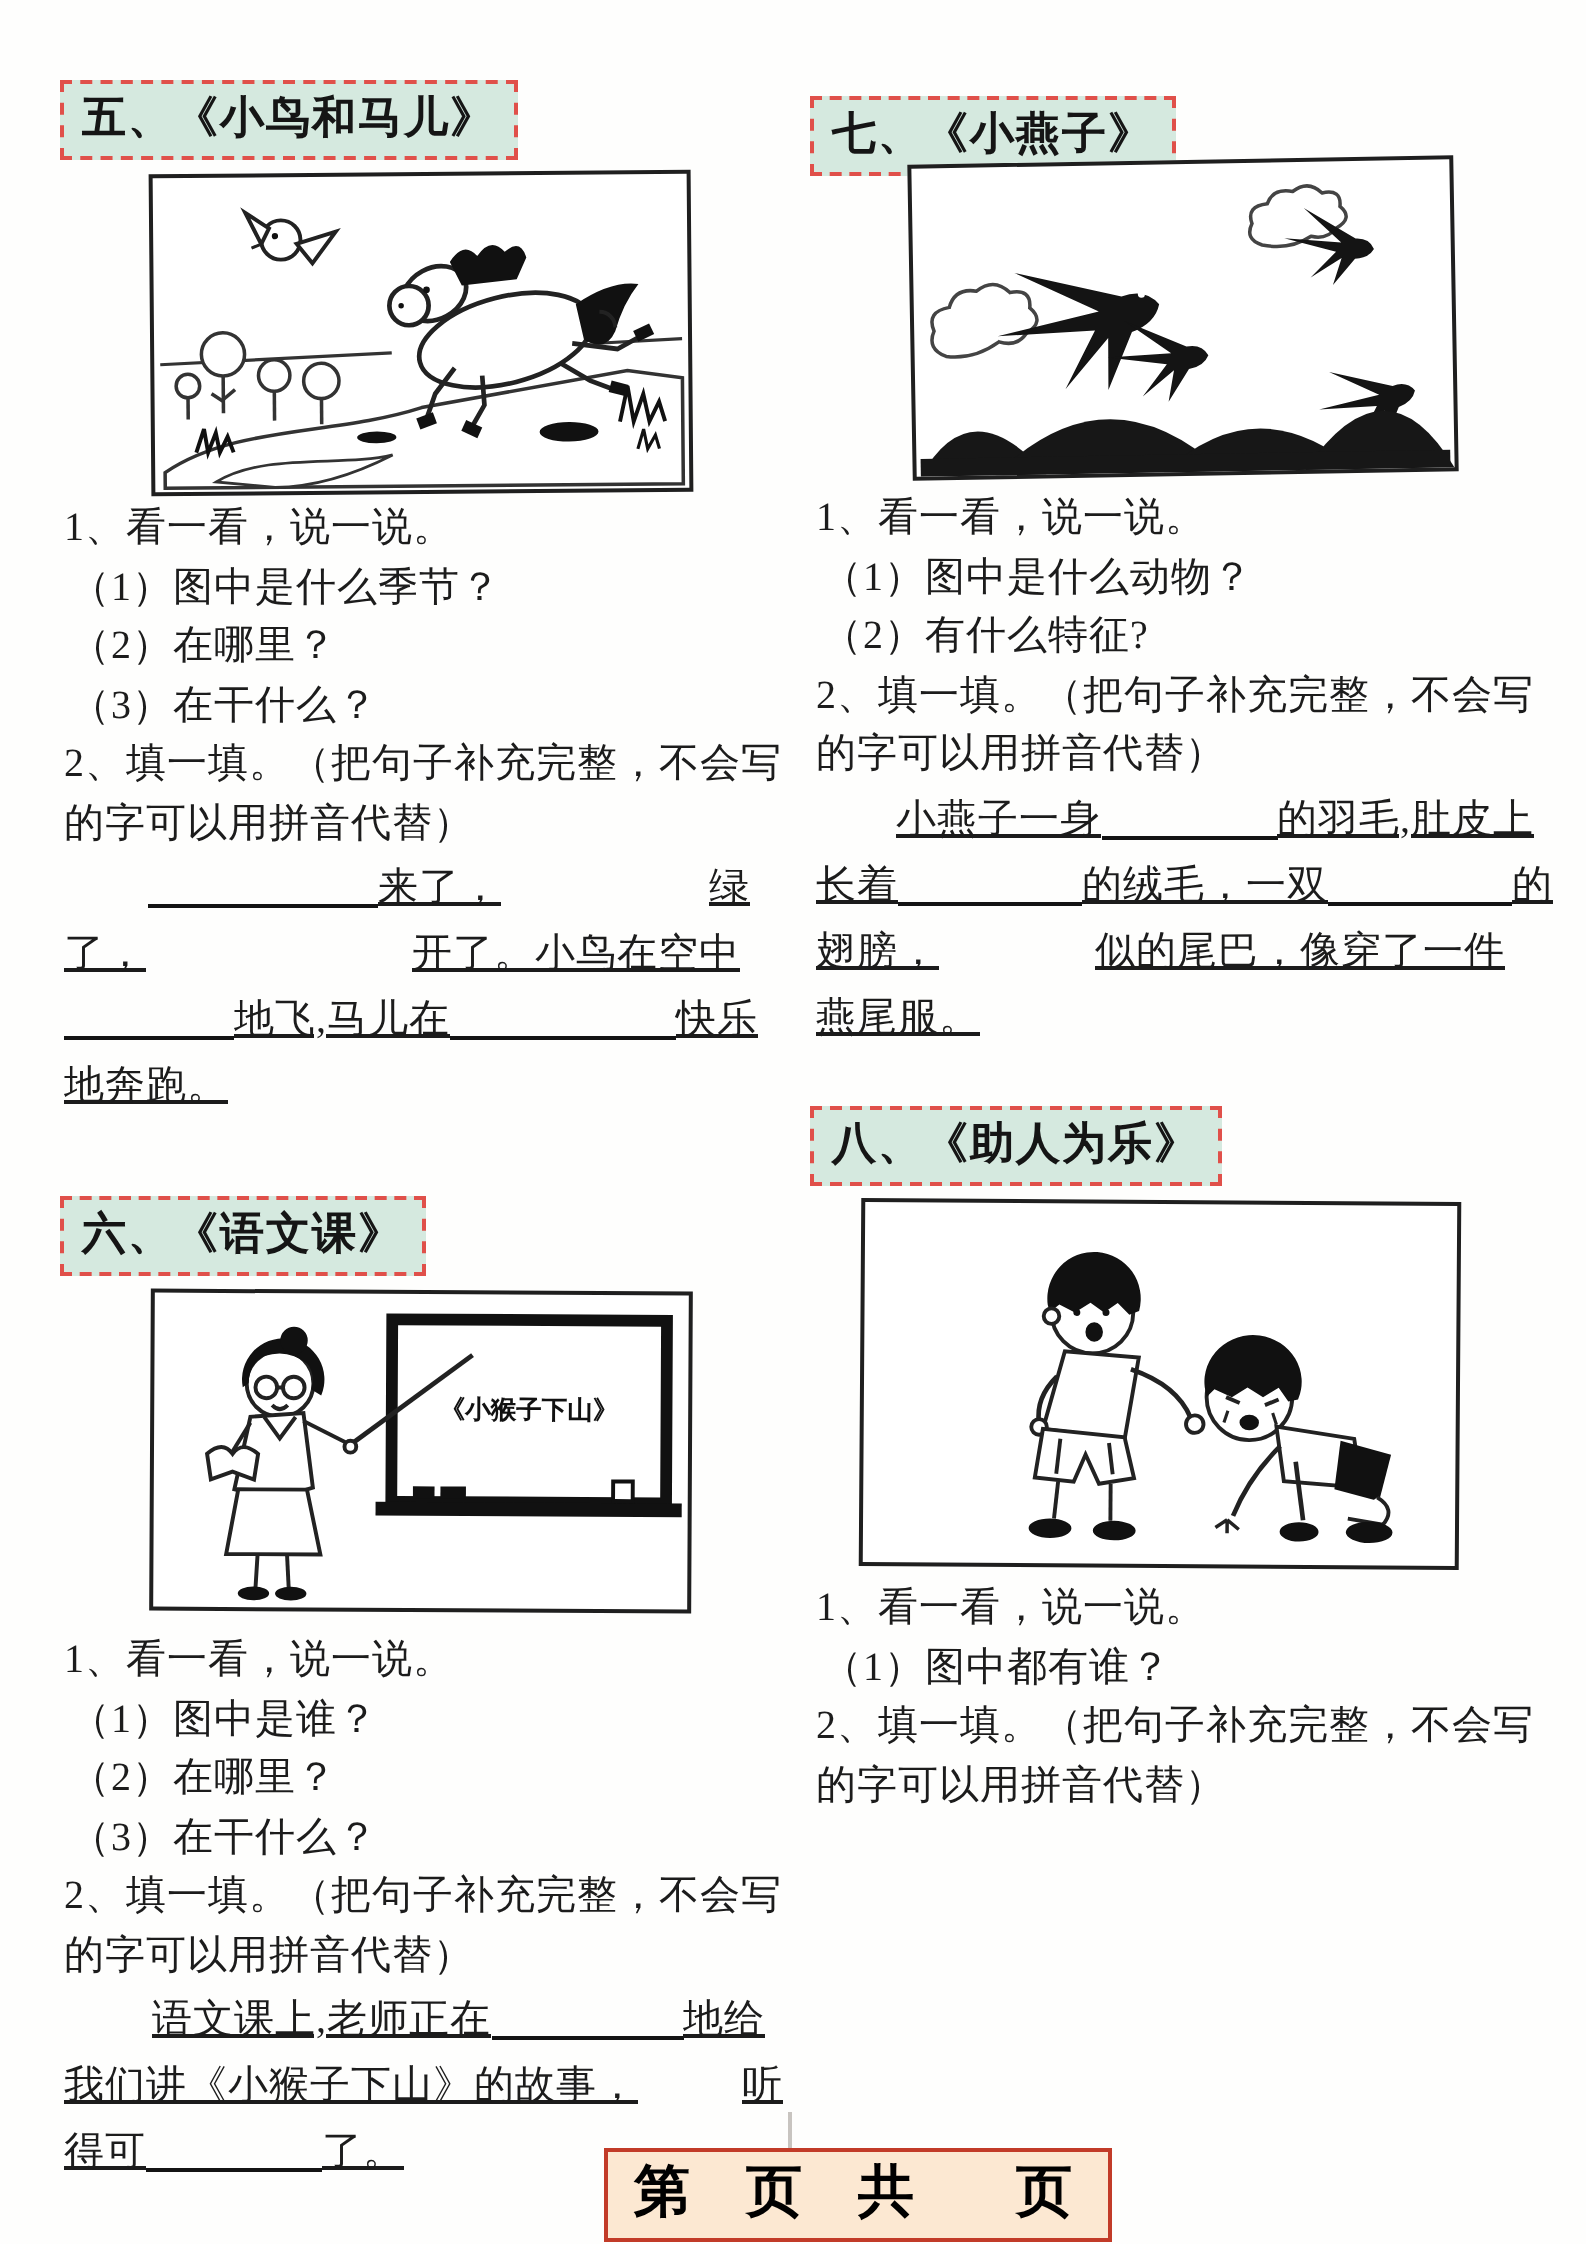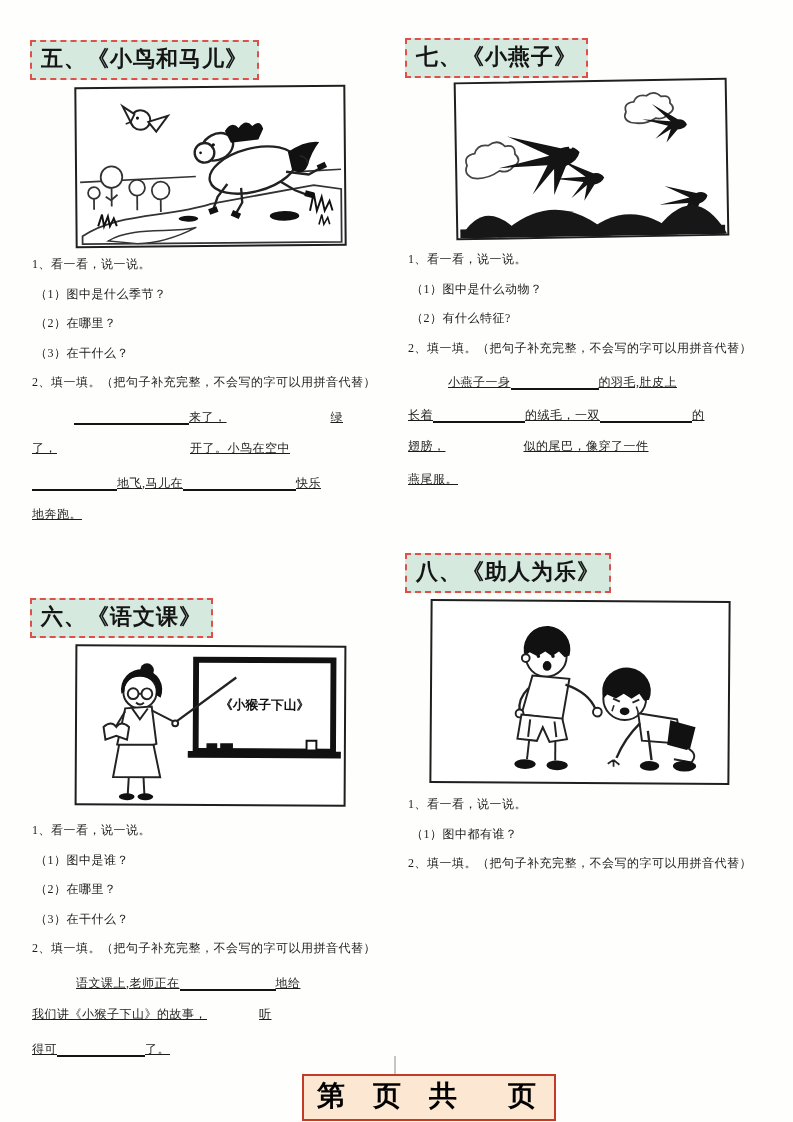--- a/index.html
+++ b/index.html
@@ -18,21 +18,21 @@
     font-size:22px;font-weight:bold;letter-spacing:1px;
     color:#151515;
   }
   .pic-frame{
     background:#ffffff;
     border:2.5px solid #1f1f1f;
     box-sizing:border-box;
     position:absolute;
   }
   .pic-frame svg{display:block;width:100%;height:100%;}
-  .body-text{position:absolute;font-size:12px;line-height:29.5px;letter-spacing:0.5px;}
+  .body-text{position:absolute;font-size:20px;line-height:29.5px;letter-spacing:0.5px;}
   .q-line{white-space:nowrap;}
   .fill-para{margin-top:1px;text-decoration:underline;}
   .fill-line{height:33px;line-height:33px;white-space:nowrap;}
   .blank{display:inline-block;border-bottom:2px solid #141414;height:24px;vertical-align:-4px;}
   .gap{display:inline-block;height:10px;}
   .footer-box{
     position:absolute;left:302px;top:1074px;
     background:#fce8d2;border:2.5px solid #c23b28;
     padding:1px 13px 4px 13px;
     font-size:28px;font-weight:bold;letter-spacing:5px;word-spacing:11px;
@@ -154,21 +154,21 @@
     <div class="q-line" style="padding-left:3px;">（2）在哪里？</div>
     <div class="q-line" style="padding-left:3px;">（3）在干什么？</div>
     <div>2、填一填。（把句子补充完整，不会写的字可以用拼音代替）</div>
     <div class="fill-para">
       <div class="fill-line"><span class="gap" style="width: 44px;"></span><span>语文课上,老师正在</span><span class="blank" style="width: 96px;"></span><span>地给</span></div>
       <div class="fill-line"><span>我们讲《小猴子下山》的故事，</span><span class="gap" style="width: 52px;"></span><span>听</span></div>
       <div class="fill-line"><span>得可</span><span class="blank" style="width: 88px;"></span><span>了。</span></div>
     </div>
   </div>
 
-  <div class="section" style="left:405px;top:38px;width:368px;">
+  <div class="section" style="left:405px;top:48px;width:368px;">
     <div class="sec-title">七、《小燕子》</div>
   </div>
   <div class="pic-frame" style="left:455px;top:80px;width:273px;height:158px;transform:rotate(-1deg);">
     <svg viewBox="0 0 270 157">
       <defs>
         <path id="sw" d="M0 6 Q4 0 12 2 L46 -10 L20 6 L54 10 L22 12 L34 30 L18 15 L20 32 L10 14 Q2 12 0 6 Z"></path>
       </defs>
       <g stroke="#444" stroke-width="1.8" fill="#ffffff">
         <path d="M14,96 q-10,-4 -6,-13 q-4,-10 8,-12 q3,-10 14,-8 q9,-7 17,1 q11,-2 10,8 q8,7 -2,13 q-5,7 -14,4 q-13,9 -27,7 Z"></path>
         <path d="M176,42 q-9,-3 -5,-11 q-3,-9 8,-10 q3,-8 13,-6 q8,-6 15,1 q10,-2 9,7 q7,6 -2,11 q-5,6 -13,4 q-11,7 -25,4 Z"></path>

